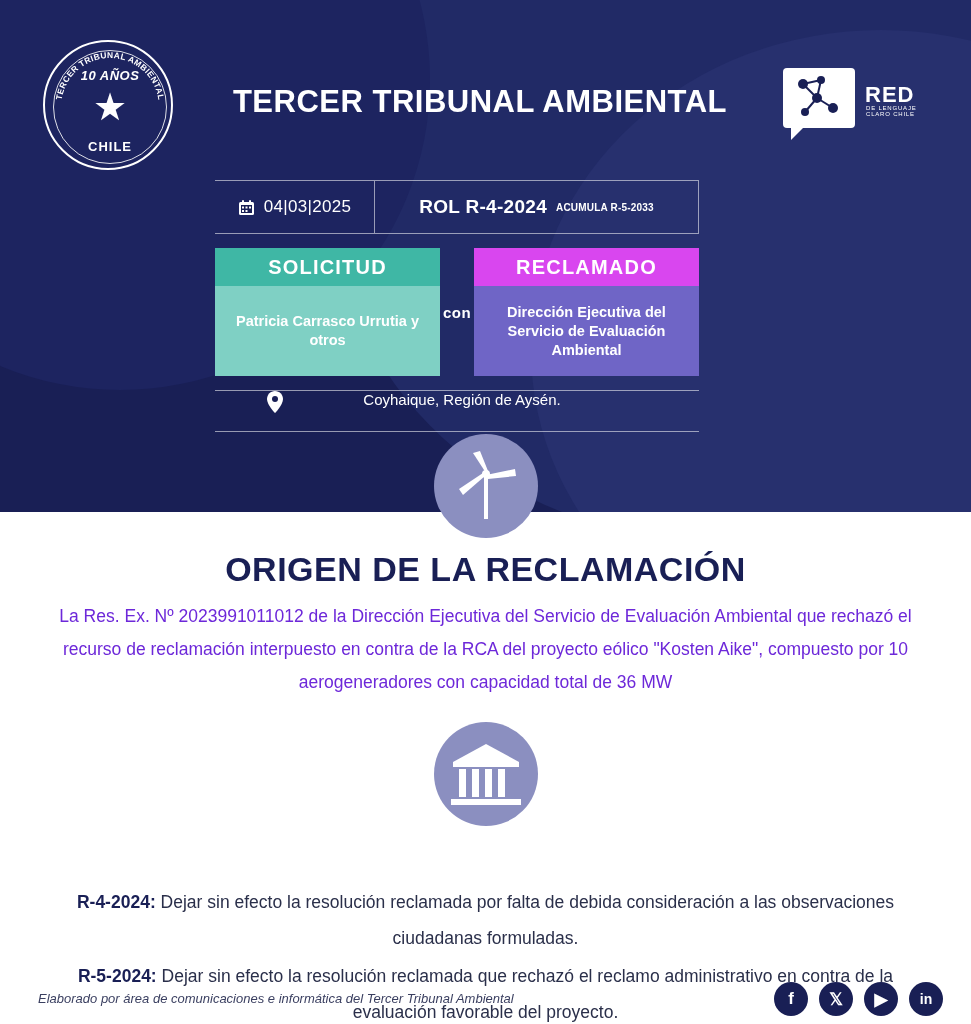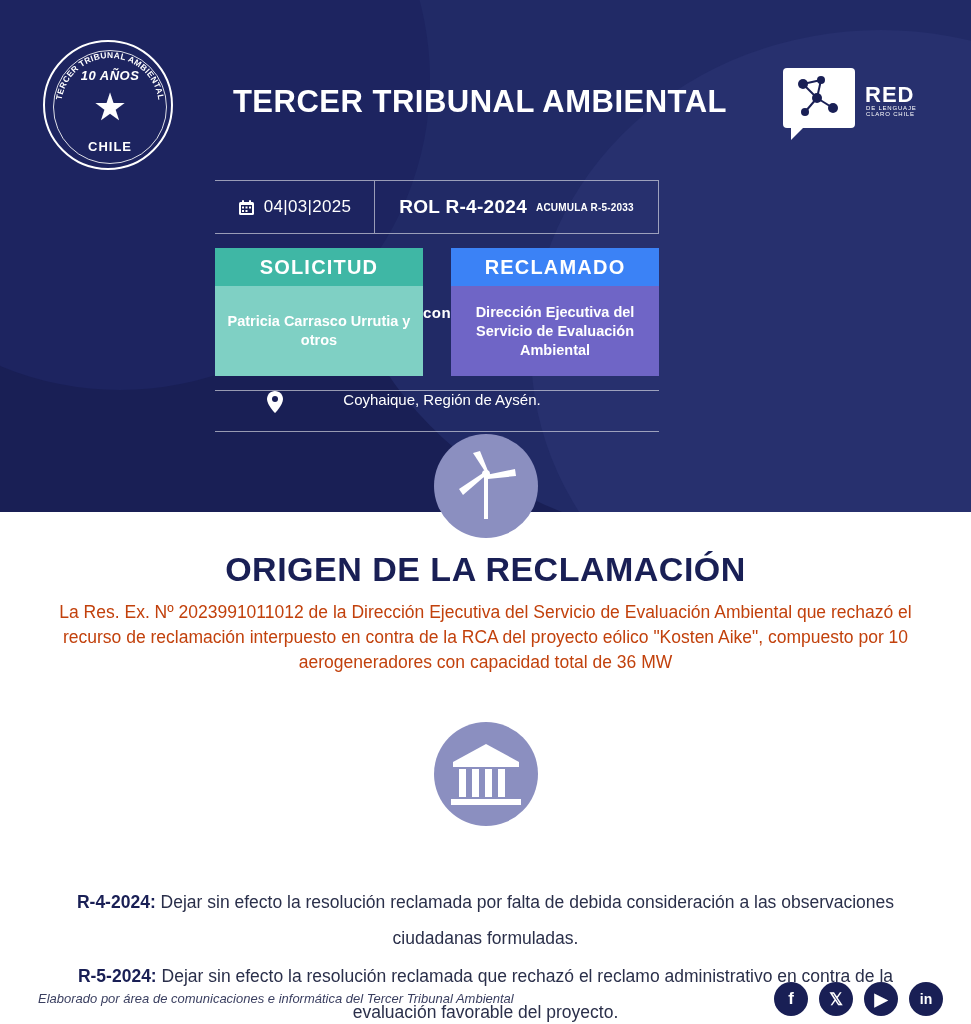--- a/index.html
+++ b/index.html
@@ -159,21 +159,21 @@
     color: #ffffff;
     font-size: 6px;
     letter-spacing: 0.8px;
   }
 
   
   .case {
     position: absolute;
     left: 215px;
     top: 180px;
-    width: 444px;
+    width: 484px;
   }
   .case-top {
     display: flex;
     align-items: center;
     height: 54px;
     border-top: 1px solid rgba(255,255,255,0.55);
     border-bottom: 1px solid rgba(255,255,255,0.55);
     color: #ffffff;
   }
   .case-top .cell {
@@ -214,21 +214,21 @@
     justify-content: center;
     text-align: center;
     color: #ffffff;
     font-size: 14.5px;
     font-weight: bold;
     line-height: 19px;
     padding: 0 12px;
   }
   .party-left .ptitle { background: #3fb7a5; }
   .party-left .pbody  { background: #7fd0c4; }
-  .party-right .ptitle { background: #3b82f6; text-align: center; }
+  .party-right .ptitle { background: #d946ef; text-align: center; }
   .party-right .pbody  { background: #6f65c6; }
   .con {
     flex: 1;
     display: flex;
     align-items: center;
     justify-content: center;
     color: #ffffff;
     font-size: 15px;
     font-weight: bold;
     letter-spacing: 0.5px;
@@ -271,23 +271,23 @@
     letter-spacing: 0.5px;
   }
   .title-origen { top: 550px; }
   .title-solicitud { top: 838px; }
 
   .body-text {
     position: absolute;
     left: 35px;
     width: 901px;
     text-align: center;
-    color: #c2410c;
+    color: #6d28d9;
     font-size: 17.5px;
-    line-height: 25px;
+    line-height: 33px;
   }
   .origen-text { top: 600px; }
 
   .solicitud {
     position: absolute;
     left: 45px;
     width: 881px;
     top: 884px;
     text-align: center;
     color: #2a2f4a;

